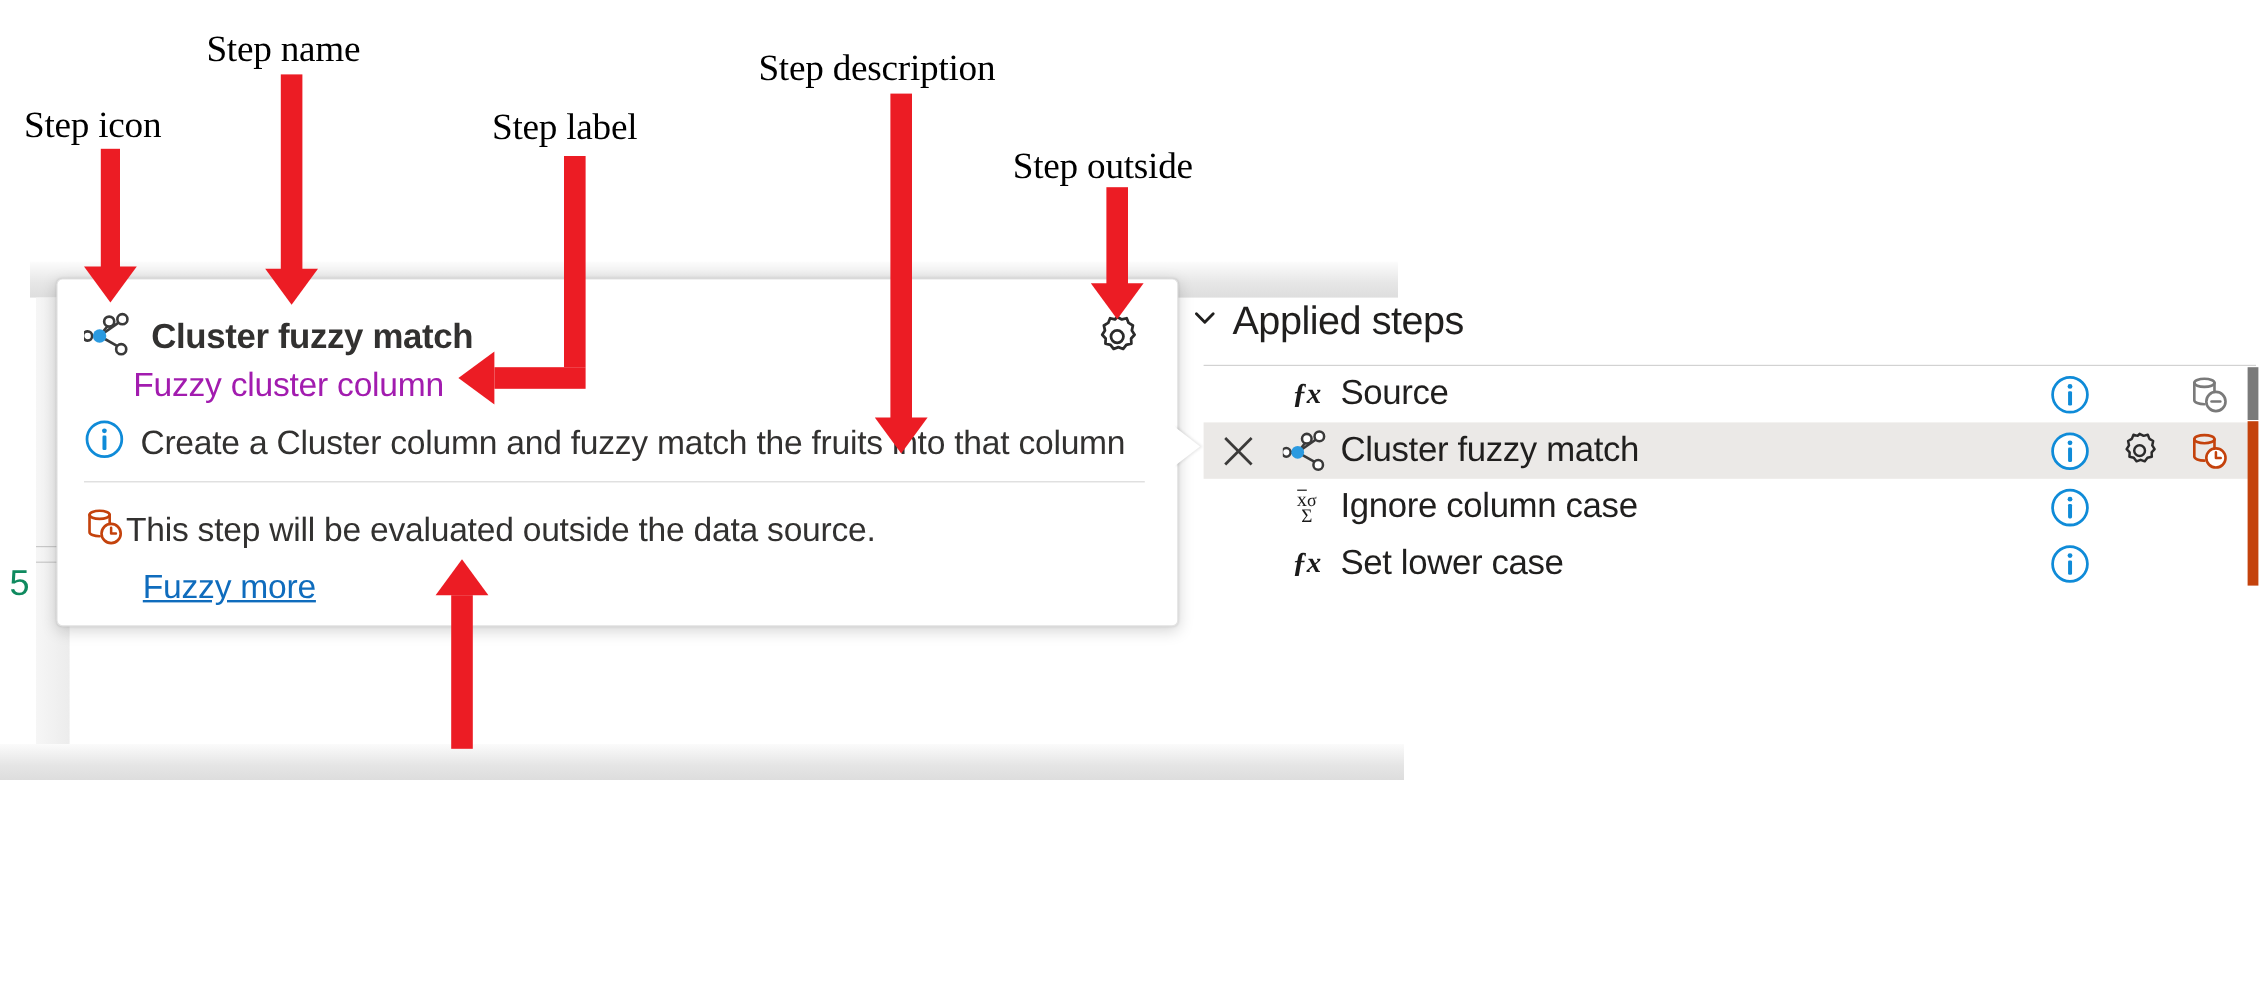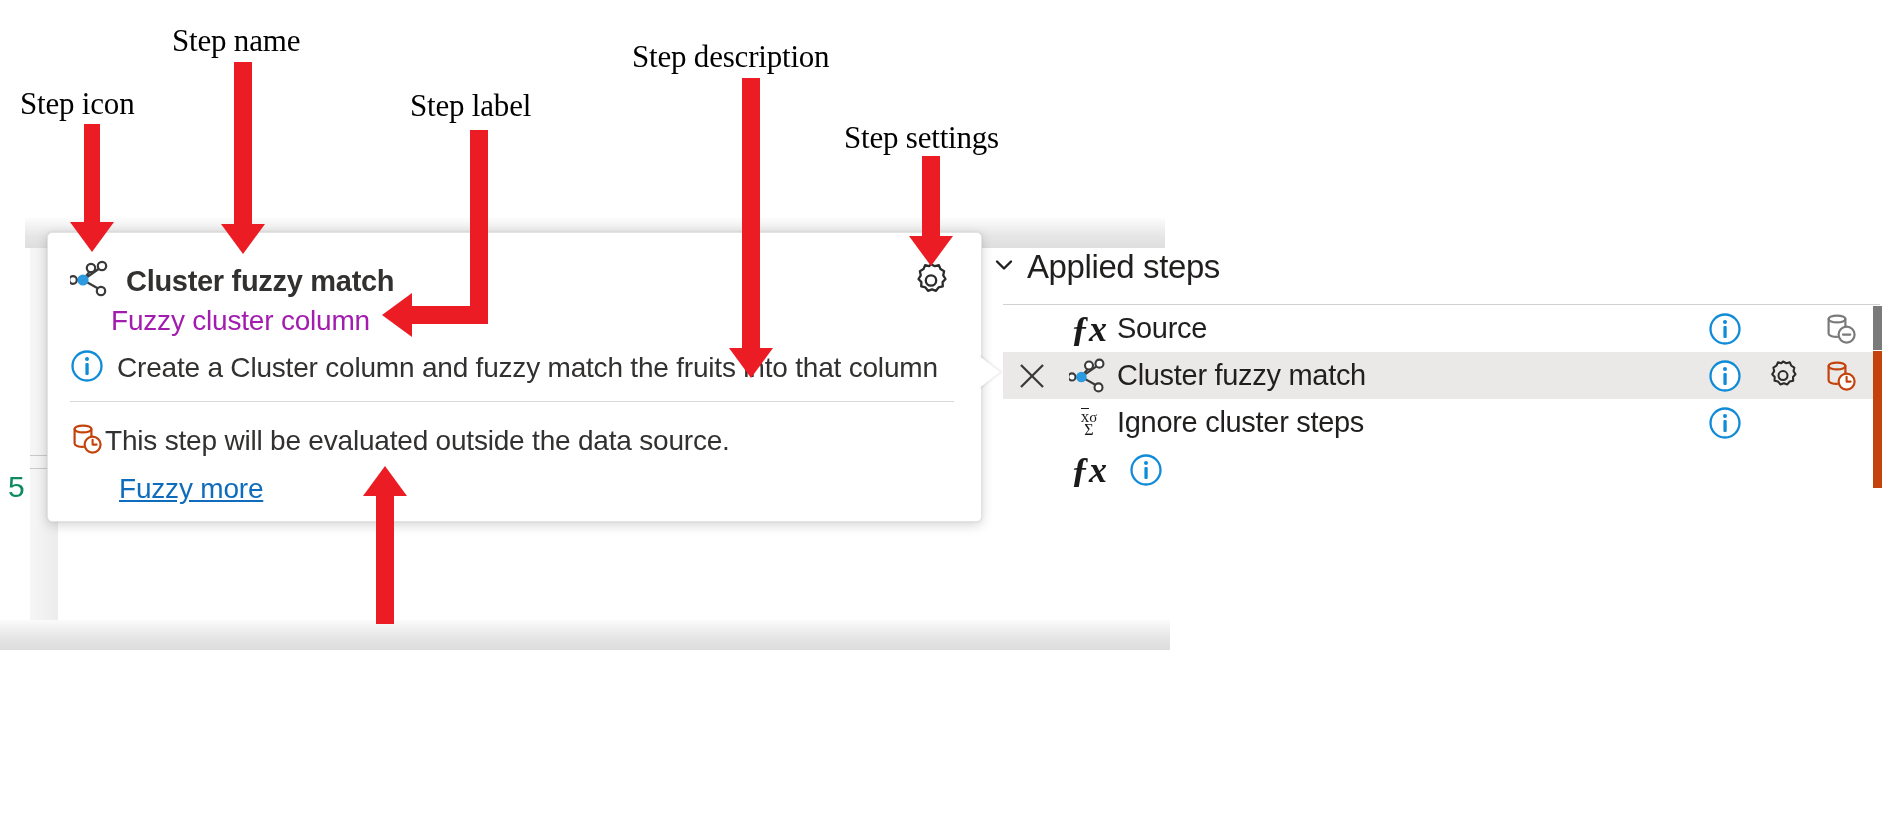--- a/index.html
+++ b/index.html
@@ -247,21 +247,21 @@
   }
   .steps-scroll-orange {
     position: absolute;
     right: 1px; top: 103px;
     width: 9px; height: 137px;
     background: #c4420c;
   }
   .fx-glyph {
     font-family: "Liberation Serif", serif;
     font-style: italic;
-    font-size: 36px;
+    font-size: 24px;
     font-weight: bold;
     color: #1a1a1a;
     line-height: 1;
   }
   .stat-glyph {
     font-family: "Liberation Serif", serif;
     font-size: 17px;
     color: #1a1a1a;
     line-height: 0.85;
     text-align: center;
@@ -426,39 +426,40 @@
       </div>
 
       <div class="step-row">
         <div class="step-x"></div>
         <div class="step-type-icon">
           <div class="stat-glyph">
             <div style="border-top:1.6px solid #1a1a1a; display:inline-block; padding-top:1px;">x</div><span style="font-size:15px;">σ</span>
             <div style="font-size:16px; margin-top:-1px;">Σ</div>
           </div>
         </div>
-        <div class="step-label">Ignore cluster steps</div>
+        <div class="step-label">Ignore column case</div>
         <div class="step-right-icons">
           <div class="slot clickable">
             <svg width="34" height="34" viewBox="0 0 34 34">
               <circle cx="17" cy="17" r="14.5" fill="#ffffff" stroke="#0f8bd8" stroke-width="2.3"></circle>
               <circle cx="17" cy="10" r="2.0" fill="#0f8bd8"></circle>
               <rect x="15.4" y="14" width="3.3" height="12" rx="1.1" fill="#0f8bd8"></rect>
             </svg>
           </div>
           <div class="slot"></div>
           <div class="slot"></div>
         </div>
       </div>
 
       <div class="step-row">
         <div class="step-x"></div>
         <div class="step-type-icon">
           <span class="fx-glyph">ƒ<i>x</i></span>
         </div>
+        <div class="step-label">Set lower case</div>
         <div class="step-right-icons">
           <div class="slot clickable">
             <svg width="34" height="34" viewBox="0 0 34 34">
               <circle cx="17" cy="17" r="14.5" fill="#ffffff" stroke="#0f8bd8" stroke-width="2.3"></circle>
               <circle cx="17" cy="10" r="2.0" fill="#0f8bd8"></circle>
               <rect x="15.4" y="14" width="3.3" height="12" rx="1.1" fill="#0f8bd8"></rect>
             </svg>
           </div>
           <div class="slot"></div>
           <div class="slot"></div>
@@ -487,15 +488,15 @@
   <div class="arrow-shaft" style="left:922px; top:156px; width:18px; height:82px;"></div>
   <div class="arrow-head-down" style="left:909px; top:236px;"></div>
 
   <div class="arrow-shaft" style="left:376px; top:496px; width:18px; height:128px;"></div>
   <div class="arrow-head-down" style="left:363px; top:466px; border-top:none; border-bottom:30px solid #EC1C24;"></div>
 
   <div class="anno-label" style="left:20px;  top:88px;">Step icon</div>
   <div class="anno-label" style="left:172px; top:25px;">Step name</div>
   <div class="anno-label" style="left:410px; top:90px;">Step label</div>
   <div class="anno-label" style="left:632px; top:41px;">Step description</div>
-  <div class="anno-label" style="left:844px; top:122px;">Step settings</div>
+  <div class="anno-label" style="left:844px; top:122px;">Step outside</div>
 
 </div>
 
 </body></html>

